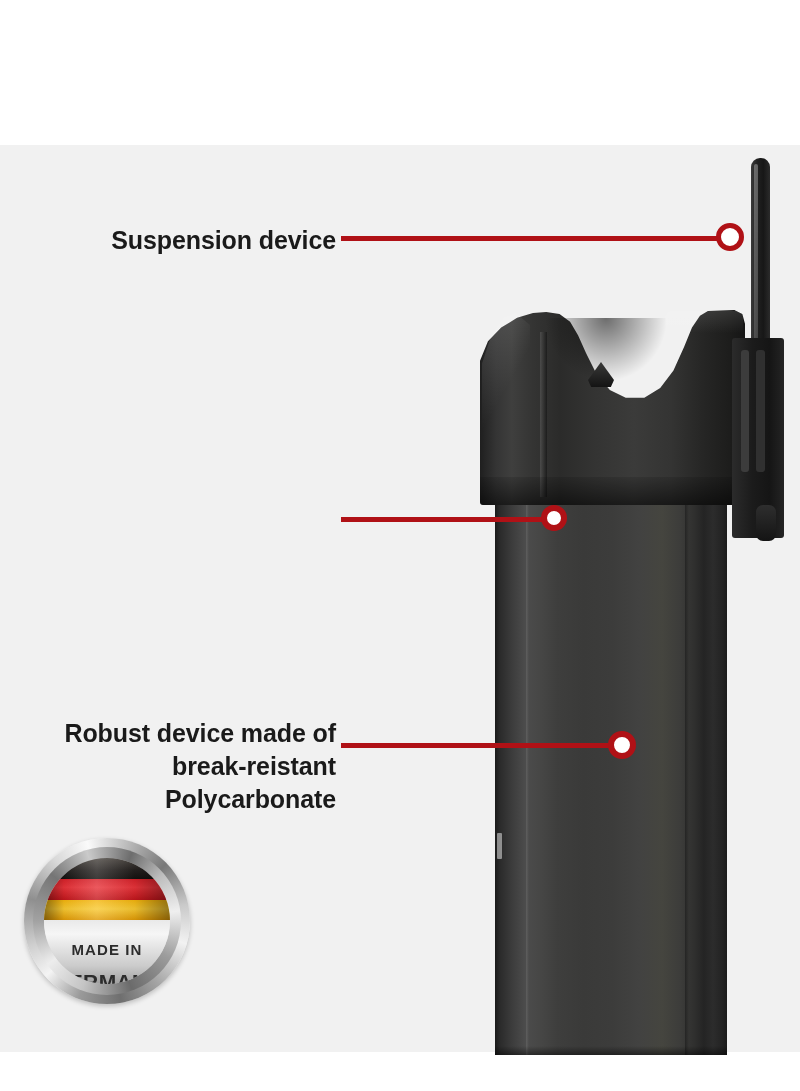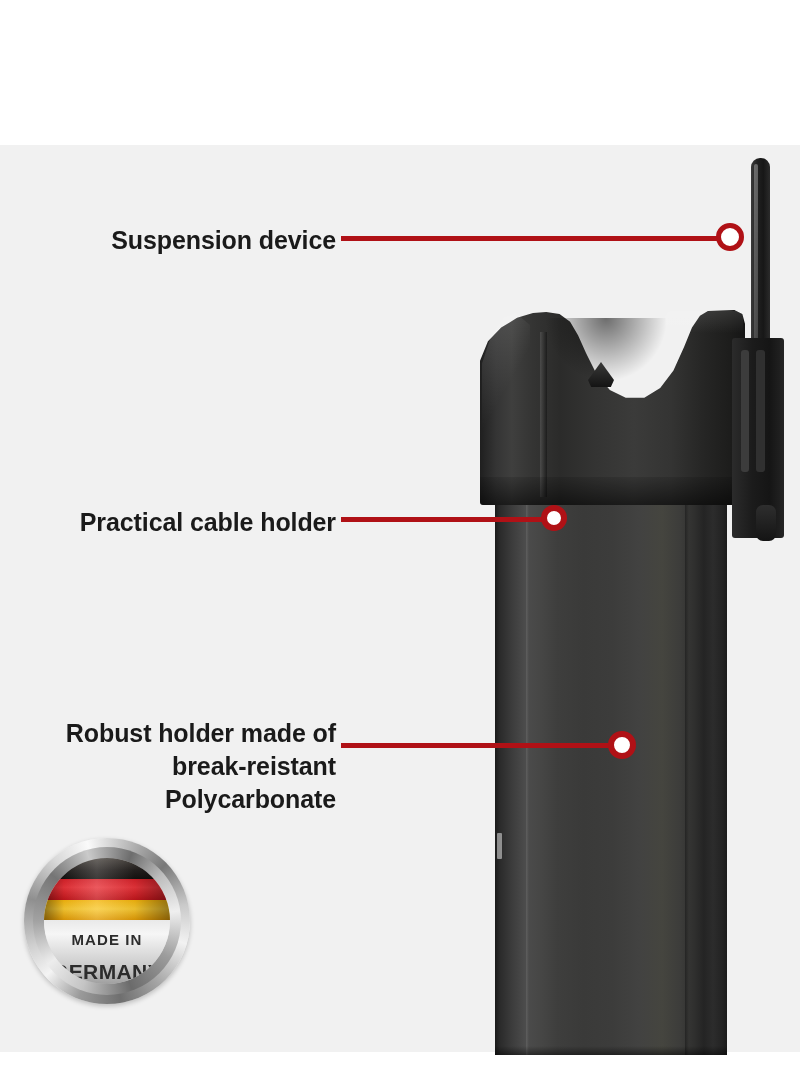--- a/index.html
+++ b/index.html
@@ -335,21 +335,21 @@
       rgba(0,0,0,.40) 100%);
   }
   .seal-text {
     position: absolute;
     left: 0; top: 62px;
     width: 126px; height: 64px;
     display: flex;
     flex-direction: column;
     align-items: center;
     justify-content: flex-start;
-    padding-top: 12px;
+    padding-top: 22px;
     box-sizing: border-box;
     background: linear-gradient(to bottom, #e9e9e9 0%, #f6f6f6 22%, #cbcbcb 72%, #9f9f9f 100%);
   }
   .seal-made {
     color: #2c2c2c;
     font-size: 15px;
     font-weight: 700;
     letter-spacing: 1.1px;
     line-height: 1;
   }
@@ -392,25 +392,24 @@
     <div class="clip-base"></div>
     <div class="clip-slot-a"></div>
     <div class="clip-slot-b"></div>
     <div class="clip-nub"></div>
   </div>
 
   <div class="callout-label" style="right:464px; top:224px;">Suspension device</div>
   <div class="callout-line" style="left:341px; top:236px; width:385px;"></div>
   <div class="callout-dot dot-1" style="left:716px; top:223px;"></div>
 
-  <div class="callout-label" style="right:464px; top:506px;">Practical cable holder</div>
   <div class="callout-line" style="left:341px; top:517px; width:206px;"></div>
   <div class="callout-dot dot-2" style="left:541px; top:505px;"></div>
 
-  <div class="callout-label" style="right:464px; top:717px;">Robust holder made of
+  <div class="callout-label" style="right:464px; top:717px;">Robust device made of
 break-reistant Polycarbonate</div>
   <div class="callout-line" style="left:341px; top:743px; width:272px;"></div>
   <div class="callout-dot dot-3" style="left:608px; top:731px;"></div>
 
   <div class="seal">
     <div class="seal-ring"></div>
     <div class="seal-ring-inner"></div>
     <div class="seal-face">
       <div class="flag">
         <div class="flag-black"></div>

